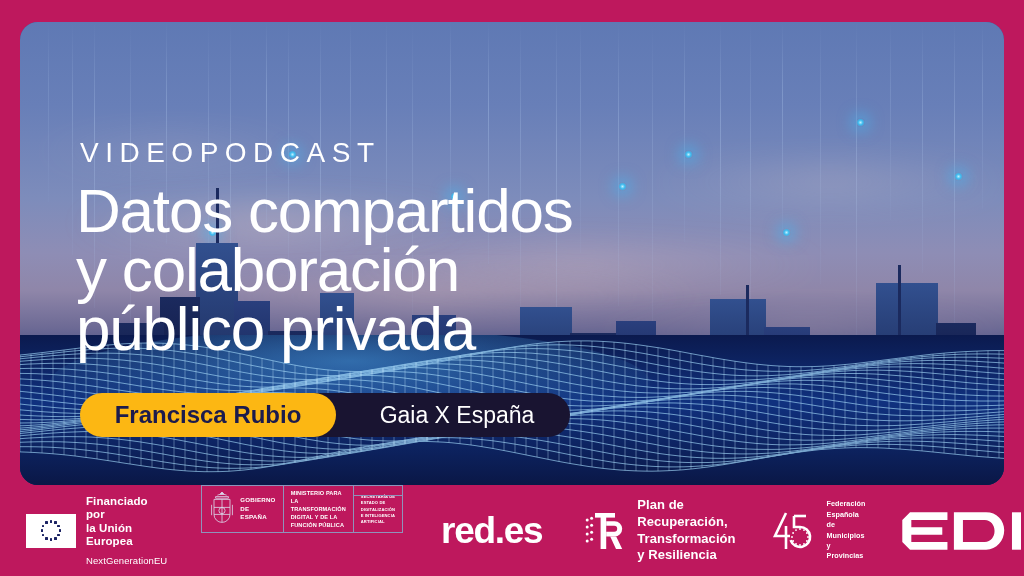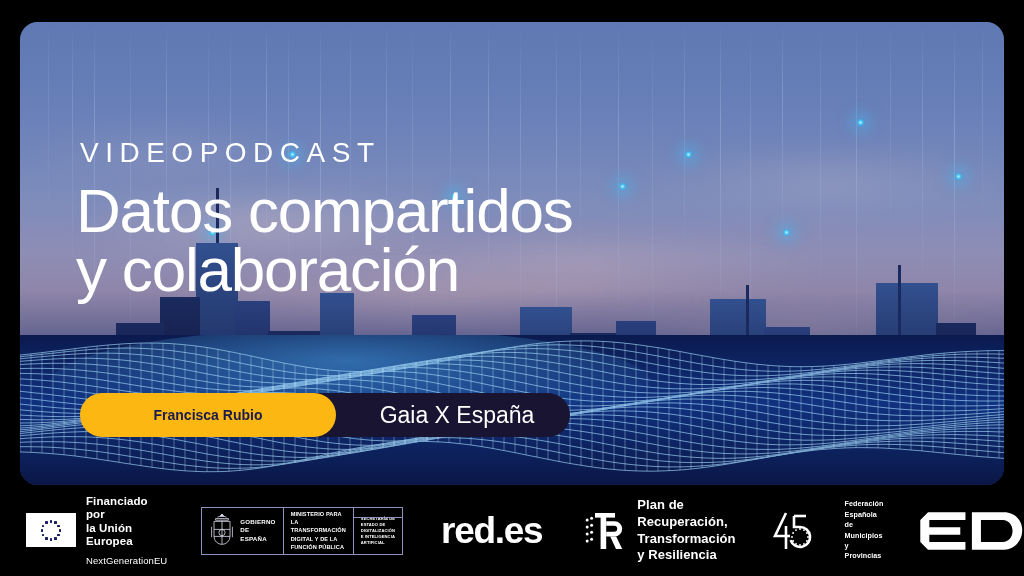--- a/index.html
+++ b/index.html
@@ -3,21 +3,21 @@
 <meta charset="utf-8">
 <style>
   * { margin:0; padding:0; box-sizing:border-box; }
   html, body {
     width:1024px; height:576px;
     background:#272263;
     font-family:"Liberation Sans", sans-serif;
     overflow:hidden;
   }
 
-  .poster { position:relative; width:1024px; height:576px; background:#000000; }
+  .poster { position:relative; width:1024px; height:576px; background:#be185d; }
 
   
   .hero {
     position:absolute; left:20px; top:22px;
     width:984px; height:463px;
     border-radius:18px; overflow:hidden;
     background:#3c4f86;
   }
 
   
@@ -92,33 +92,33 @@
   
   .pills { position:absolute; left:60px; top:371px; height:44px; }
   .pill {
     position:absolute; top:0; height:44px;
     display:flex; align-items:center; justify-content:center;
     border-radius:22px; white-space:nowrap;
   }
   .pill-speaker {
     left:0; width:256px;
     background:#FCB713; color:#1b1b4d;
-    font-size:14px; font-weight:700; z-index:2;
+    font-size:24px; font-weight:700; z-index:2;
   }
   .pill-org {
     left:204px; width:286px;
     background:#191431; color:#ffffff;
     font-size:23px; font-weight:400; z-index:1;
     padding-left:60px;
   }
 
   
   .footer {
     position:absolute; left:0; right:0; bottom:0; height:91px;
-    display:flex; align-items:center; gap:0;
+    display:flex; gap:0;
   }
   .logo { display:flex; align-items:center; color:#fff; }
 
   
   .eu { margin-left:26px; gap:10px; }
   .eu-flag {
     position:relative; width:50px; height:34px; background:#fff; flex:none;
   }
   .eu-stars { position:absolute; inset:0; }
   .eu-star {
@@ -149,21 +149,21 @@
 
   
   .redes { margin-left:38px; font-size:37px; font-weight:700; letter-spacing:-1.3px; }
 
   
   .prtr { margin-left:40px; gap:9px; }
   .prtr-mark { width:46px; height:44px; flex:none; }
   .prtr-txt { font-size:13px; font-weight:700; line-height:1.3; letter-spacing:.05px; }
 
   
-  .femp { margin-left:34px; gap:25px; }
+  .femp { margin-left:34px; gap:7px; }
   .femp-mark { width:50px; height:44px; flex:none; }
   .femp-txt { font-size:7.2px; font-weight:700; line-height:1.45; letter-spacing:.05px; }
 
   
   .edint { margin-left:36px; }
   .edint svg { height:40px; display:block; }
 </style>
 </head>
 <body>
 
@@ -384,20 +384,21 @@
             <path d="M979 15.6 L979 19.1 L979 23.1 L979 27.7 L979 32.9 L979 38.4 L979 44.2 L979 50.1 L979 55.7 L979 61.1 L979 65.9 L979 70.2 L979 73.9 L979 77.1 L979 79.8 L979 82.3 L979 84.6 L979 87.1 L979 89.9 L979 93.1 L979 96.9 L979 101.2 L979 106.1 L979 111.5 L979 117.2 L979 123.0 "></path>
           </g>
       </svg>
     </div>
 
     <div class="kicker">VIDEOPODCAST</div>
 
     <div class="headline">
       <span class="ln">Datos compartidos</span>
       <span class="ln">y colaboración</span>
+      <span class="ln">público privada</span>
     </div>
 
     <div class="pills">
       <div class="pill pill-org">Gaia X España</div>
       <div class="pill pill-speaker">Francisca Rubio</div>
     </div>
 
   </div>
 
   <div class="footer">

